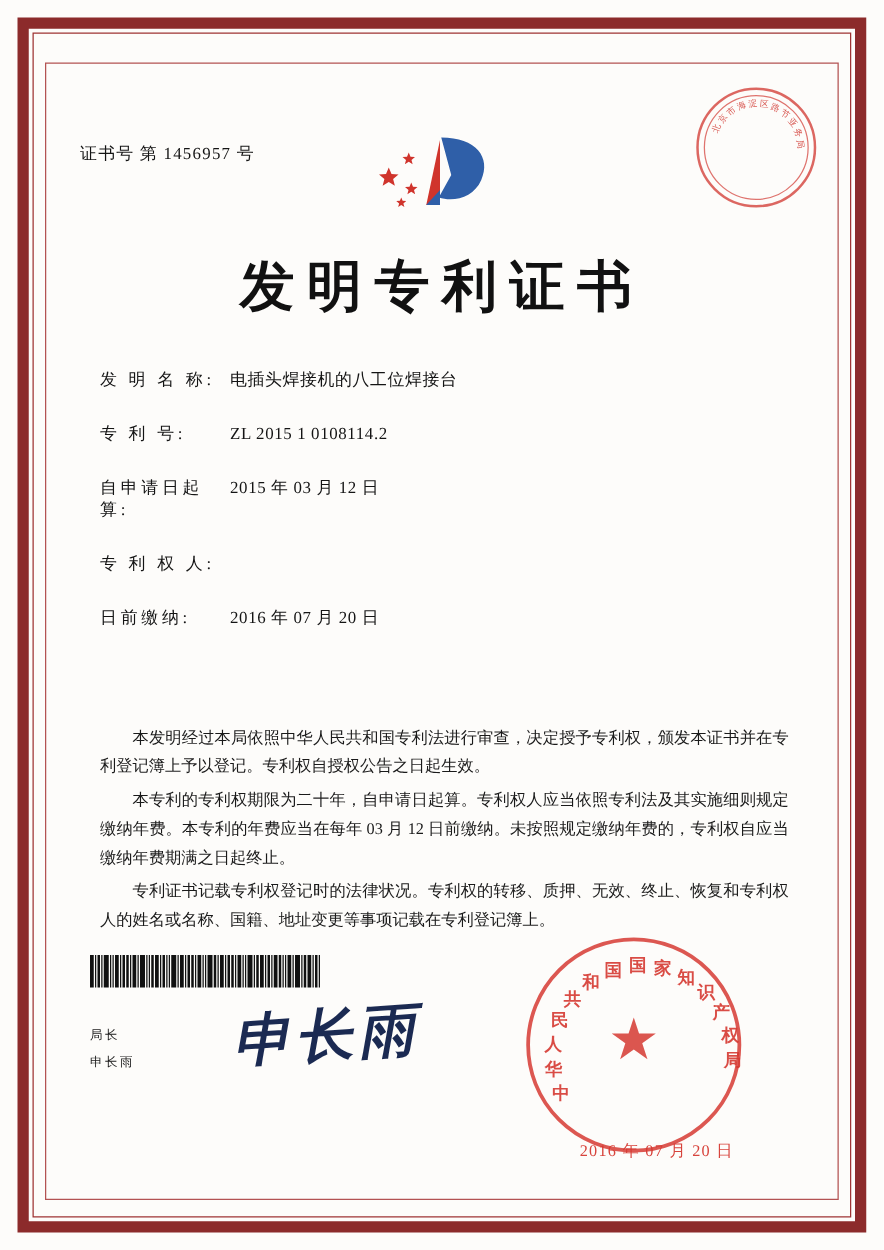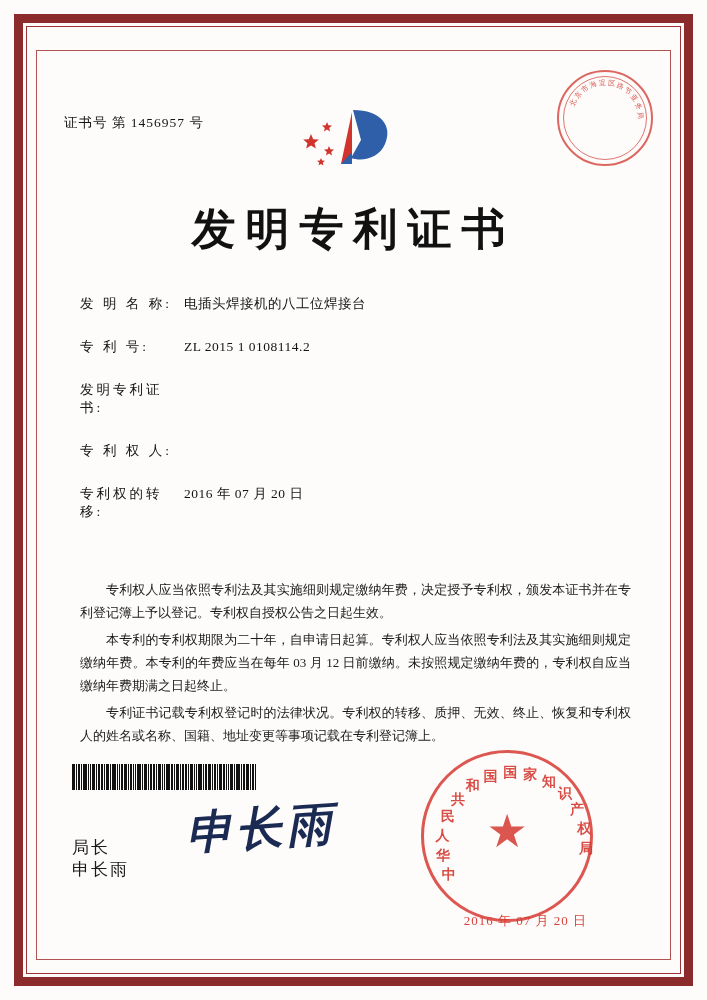--- a/index.html
+++ b/index.html
@@ -194,22 +194,22 @@
   .barcode i {
     display: block;
     background: #111;
     margin-right: 1px;
   }
 
   
   .sig-block {
     position: absolute;
     left: 36px;
-    top: 787px;
-    font-size: 17px;
+    top: 768px;
+    font-size: 10px;
     line-height: 22px;
     letter-spacing: 2px;
   }
   .sig-hand {
     position: absolute;
     left: 150px;
     top: 748px;
     font-size: 46px;
     font-family: "Liberation Serif", "DejaVu Serif", serif;
     color: #1b2a52;
@@ -332,33 +332,34 @@
     <div class="fields">
       <div class="field-row">
         <div class="field-label">发 明 名 称:</div>
         <div class="field-value">电插头焊接机的八工位焊接台</div>
       </div>
       <div class="field-row">
         <div class="field-label">专 利 号:</div>
         <div class="field-value">ZL 2015 1 0108114.2</div>
       </div>
       <div class="field-row">
-        <div class="field-label">发明专利证书:</div>
+        <div class="field-label">自申请日起算:</div>
+        <div class="field-value">2015 年 03 月 12 日</div>
       </div>
       <div class="field-row">
         <div class="field-label">专 利 权 人:</div>
       </div>
       <div class="field-row">
-        <div class="field-label">专利权的转移:</div>
+        <div class="field-label">日前缴纳:</div>
         <div class="field-value">2016 年 07 月 20 日</div>
       </div>
     </div>
 
     <div class="paragraphs">
-      <p>专利权人应当依照专利法及其实施细则规定缴纳年费，决定授予专利权，颁发本证书并在专利登记簿上予以登记。专利权自授权公告之日起生效。</p>
+      <p>本发明经过本局依照中华人民共和国专利法进行审查，决定授予专利权，颁发本证书并在专利登记簿上予以登记。专利权自授权公告之日起生效。</p>
       <p>本专利的专利权期限为二十年，自申请日起算。专利权人应当依照专利法及其实施细则规定缴纳年费。本专利的年费应当在每年 03 月 12 日前缴纳。未按照规定缴纳年费的，专利权自应当缴纳年费期满之日起终止。</p>
       <p>专利证书记载专利权登记时的法律状况。专利权的转移、质押、无效、终止、恢复和专利权人的姓名或名称、国籍、地址变更等事项记载在专利登记簿上。</p>
     </div>
 
     <div class="barcode">
       <i style="width:3px"></i>
         <i style="width:1px"></i>
         <i style="width:2px"></i>
         <i style="width:1px"></i>
       <i style="width:4px"></i>

